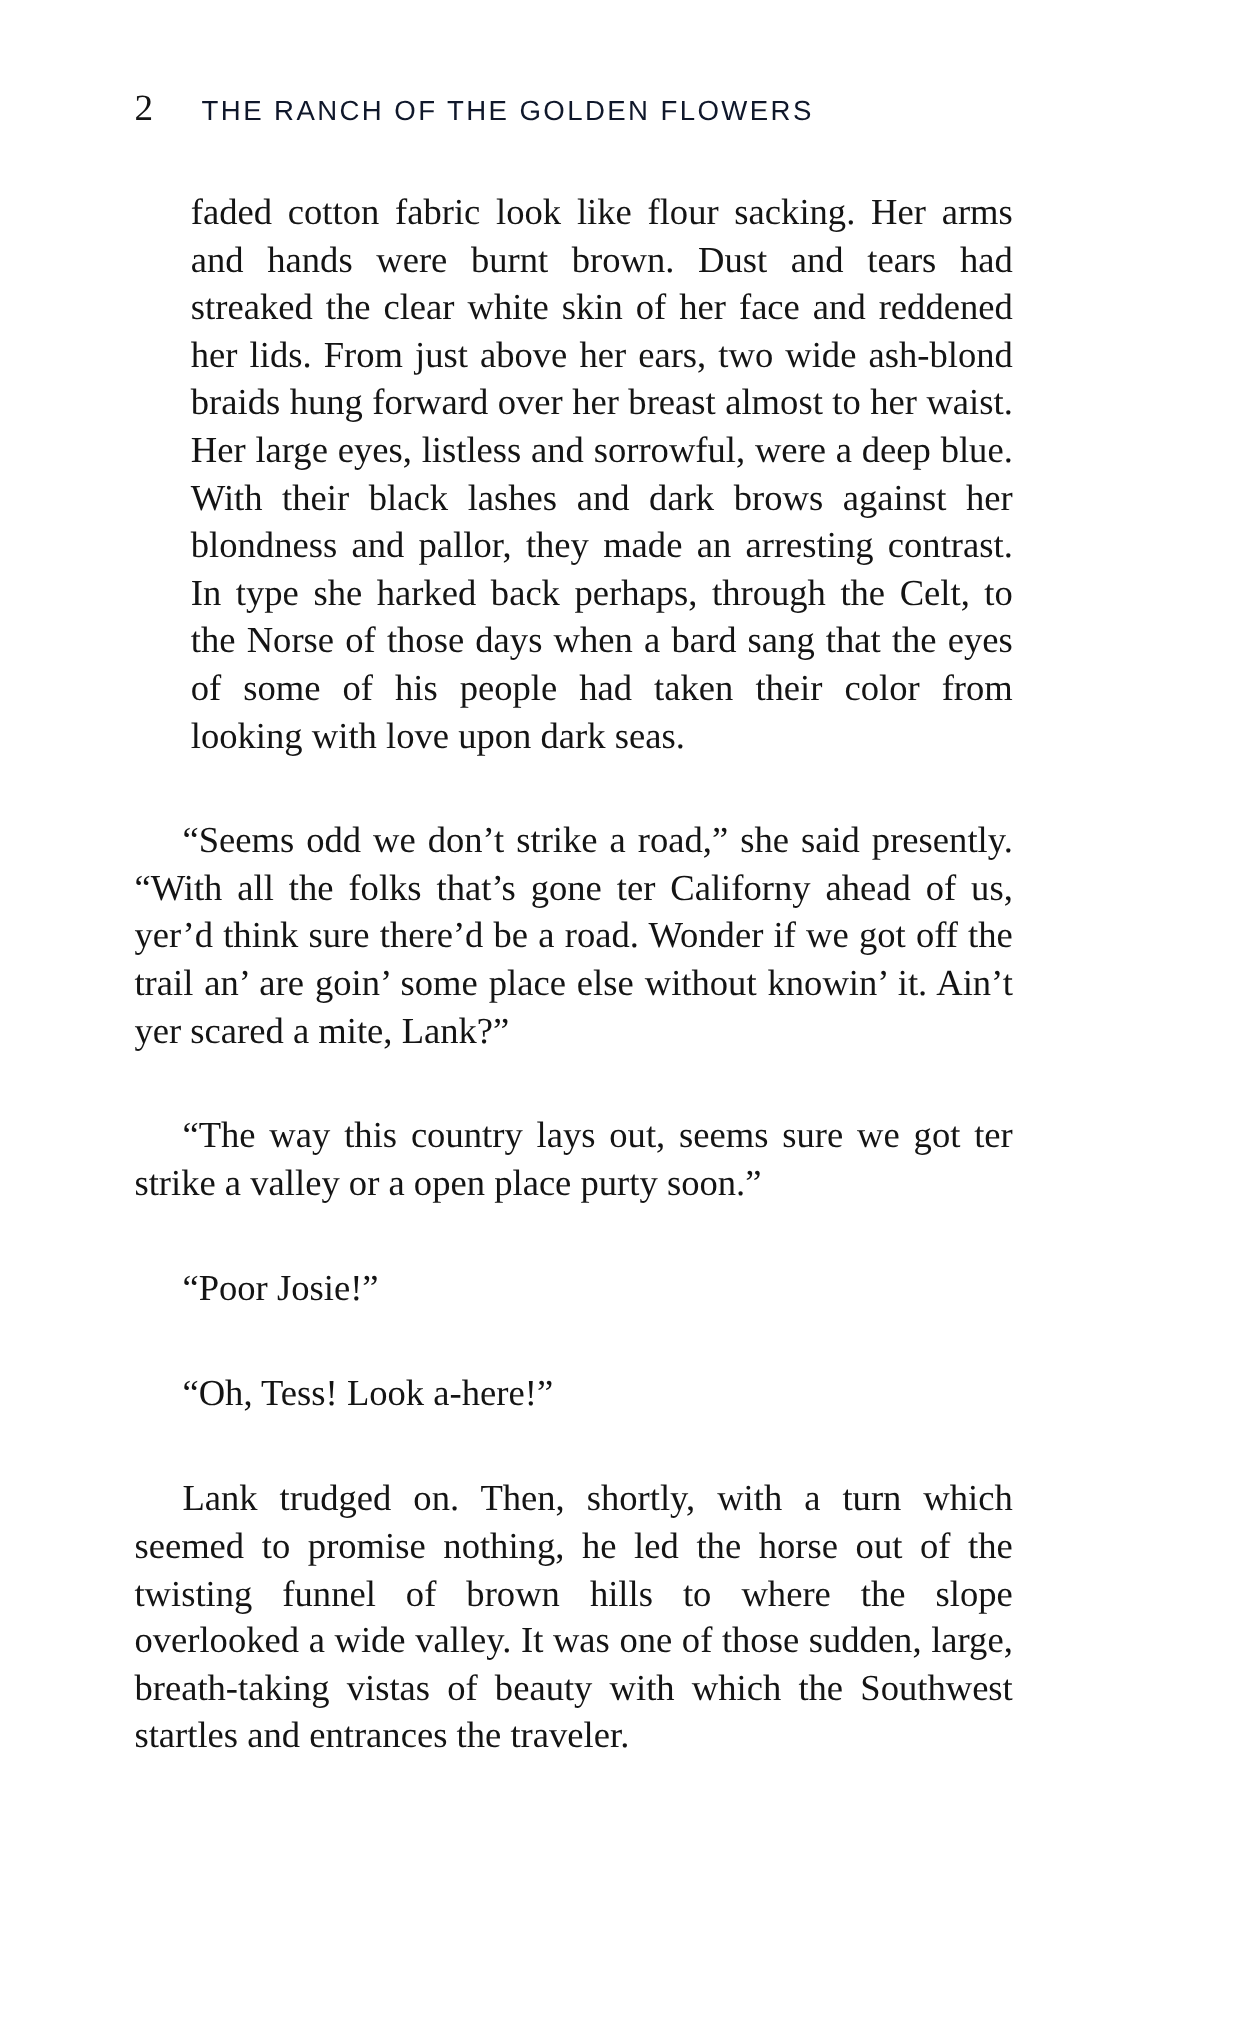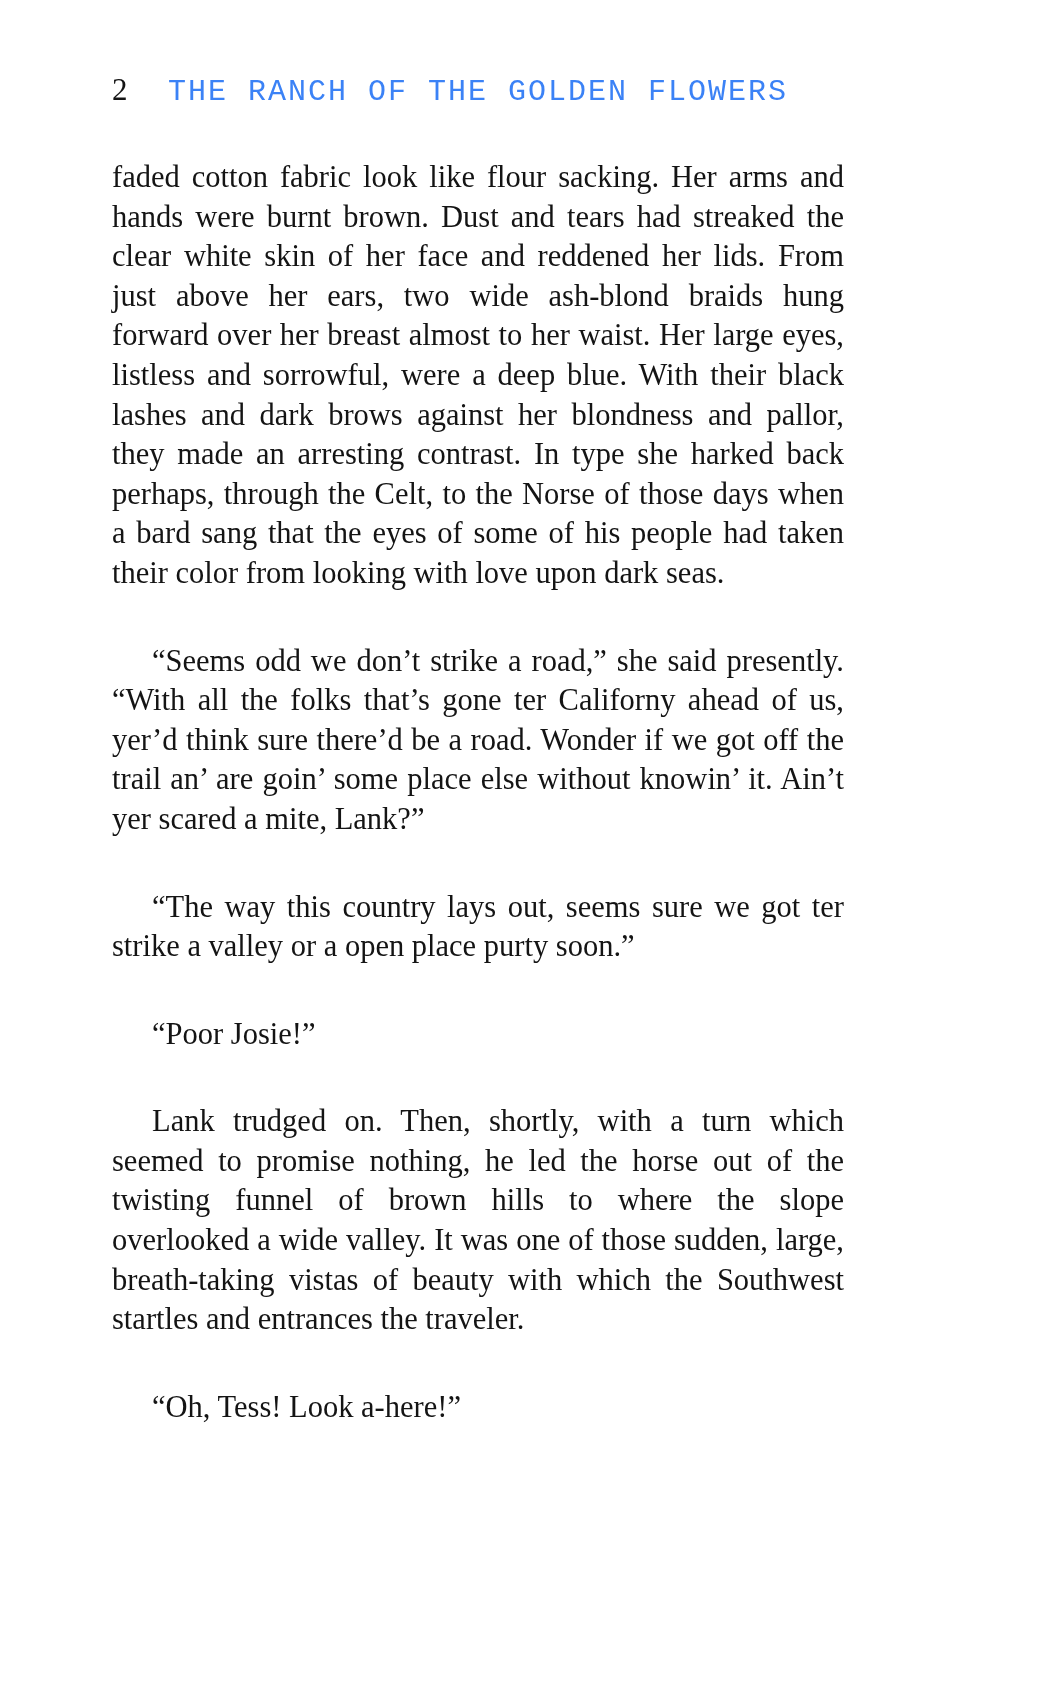--- a/index.html
+++ b/index.html
@@ -33,26 +33,26 @@
   }
   .folio {
     font-size: 31px;
     line-height: 1;
     font-family: "Liberation Serif", serif;
     color: #141414;
     width: 56px;
     flex: 0 0 56px;
   }
   .head-title {
-    font-size: 30px;
+    font-size: 23px;
     letter-spacing: 2.0px;
     font-variant: small-caps;
     text-transform: uppercase;
-    color: #3b82f6;
-    font-family: Liberation Mono, monospace;
+    color: #0f172a;
+    font-family: Liberation Sans, sans-serif;
     white-space: nowrap;
   }
   .text-block {
     position: absolute;
     top: 158px;
     left: 112px;
     width: 732px;
   }
   .text-block p {
     margin: 0;
@@ -62,34 +62,35 @@
     text-justify: inter-word;
     color: #141414;
     hyphens: manual;
   }
   .text-block p.indent {
     text-indent: 40px;
     margin-top: 48px;
   }
   .text-block p.noindent {
     text-indent: 0;
+    margin-left: 47px;
   }
 </style>
 </head>
 <body>
 
 <div class="page">
 
   <div class="running-head">
     <span class="folio">2</span>
     <span class="head-title">THE RANCH OF THE GOLDEN FLOWERS</span>
   </div>
 
   <div class="text-block">
     <p class="noindent">faded cotton fabric look like flour sacking. Her arms and hands were burnt brown. Dust and tears had streaked the clear white skin of her face and reddened her lids. From just above her ears, two wide ash-blond braids hung forward over her breast almost to her waist. Her large eyes, listless and sorrowful, were a deep blue. With their black lashes and dark brows against her blondness and pallor, they made an arresting contrast. In type she harked back perhaps, through the Celt, to the Norse of those days when a bard sang that the eyes of some of his people had taken their color from looking with love upon dark seas.</p>
     <p class="indent">“Seems odd we don’t strike a road,” she said presently. “With all the folks that’s gone ter Californy ahead of us, yer’d think sure there’d be a road. Wonder if we got off the trail an’ are goin’ some place else without knowin’ it. Ain’t yer scared a mite, Lank?”</p>
     <p class="indent">“The way this country lays out, seems sure we got ter strike a valley or a open place purty soon.”</p>
     <p class="indent">“Poor Josie!”</p>
+    <p class="indent">“Oh, Tess! Look a-here!”</p>
     <p class="indent">Lank trudged on. Then, shortly, with a turn which seemed to promise nothing, he led the horse out of the twisting funnel of brown hills to where the slope overlooked a wide valley. It was one of those sudden, large, breath-taking vistas of beauty with which the Southwest startles and entrances the traveler.</p>
-    <p class="indent">“Oh, Tess! Look a-here!”</p>
   </div>
 
 </div>
 
 </body></html>

